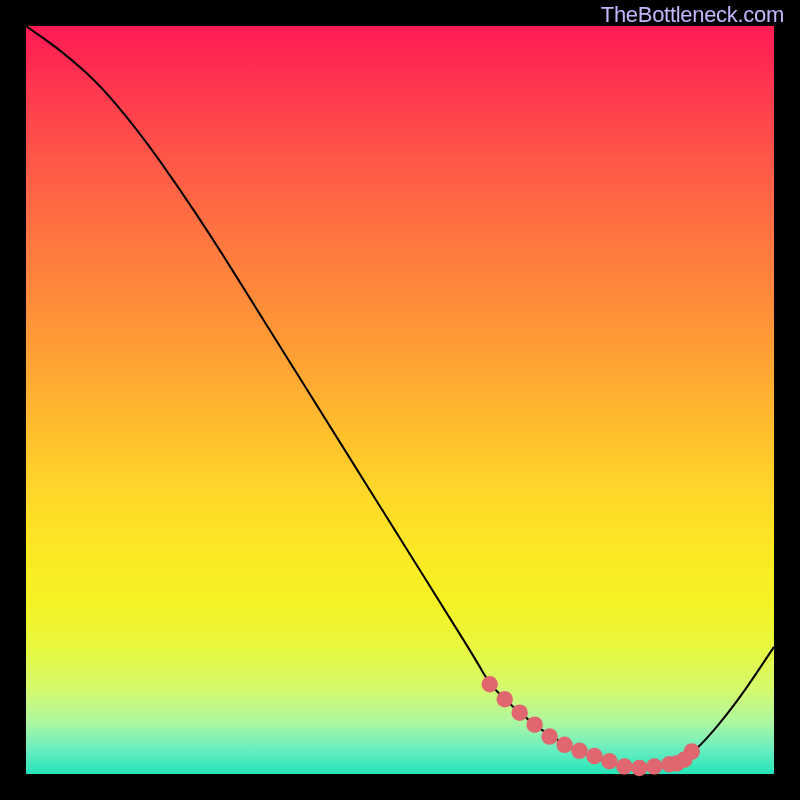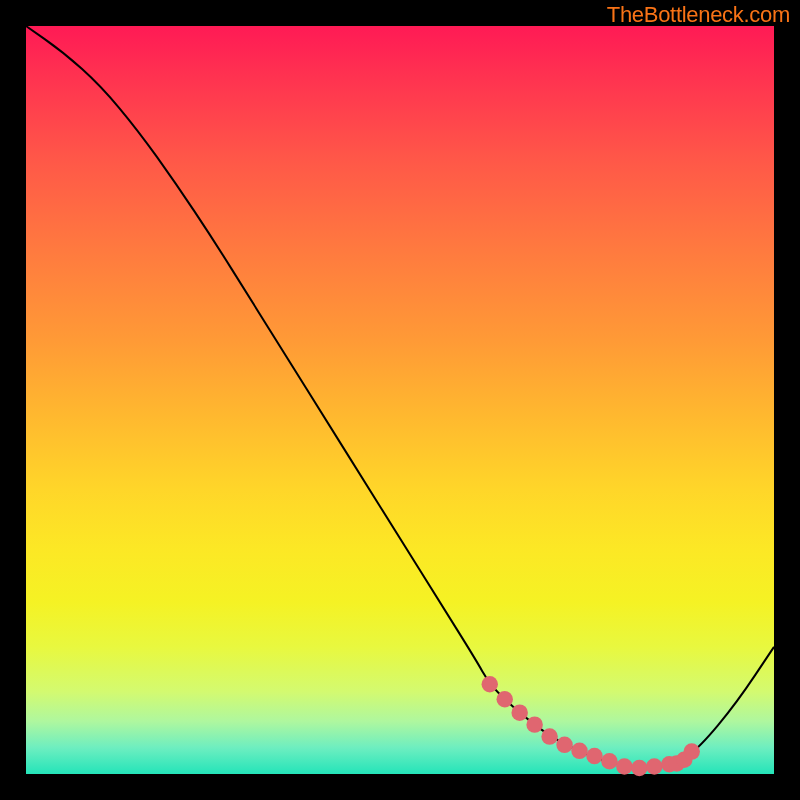--- a/index.html
+++ b/index.html
@@ -13,22 +13,22 @@
   }
   .frame {
     width: 800px;
     height: 800px;
     position: relative;
     background: #000;
   }
   .watermark {
     position: absolute;
     top: 2px;
-    right: 10px;
-    color: #f97316;
+    right: 16px;
+    color: #c4b5fd;
     font-size: 22px;
     font-weight: 500;
     letter-spacing: -0.3px;
     z-index: 10;
   }
   .plot-area {
     position: absolute;
     left: 26px;
     top: 26px;
     width: 748px;

